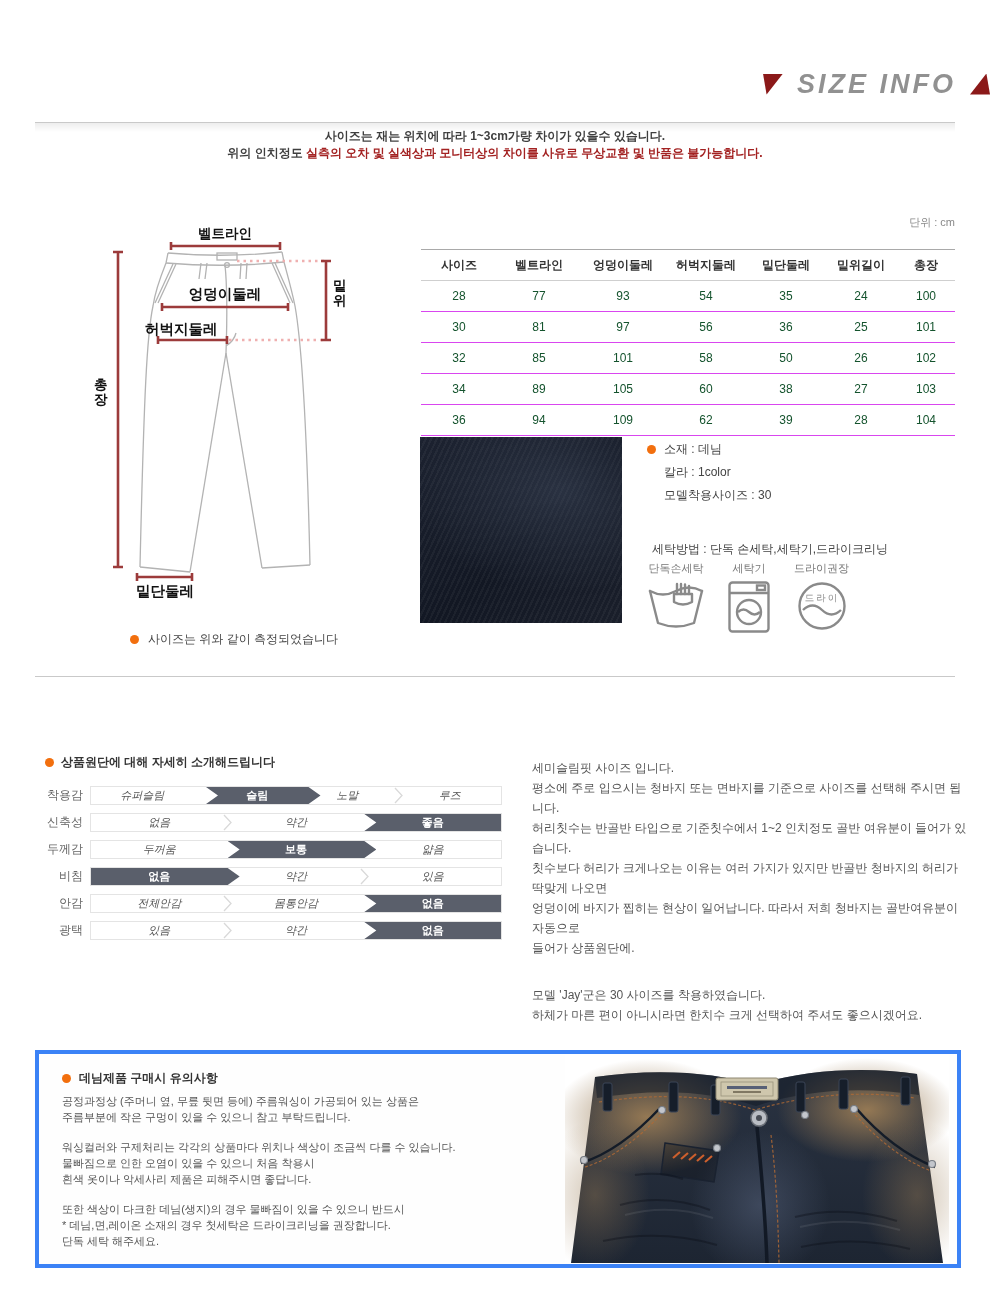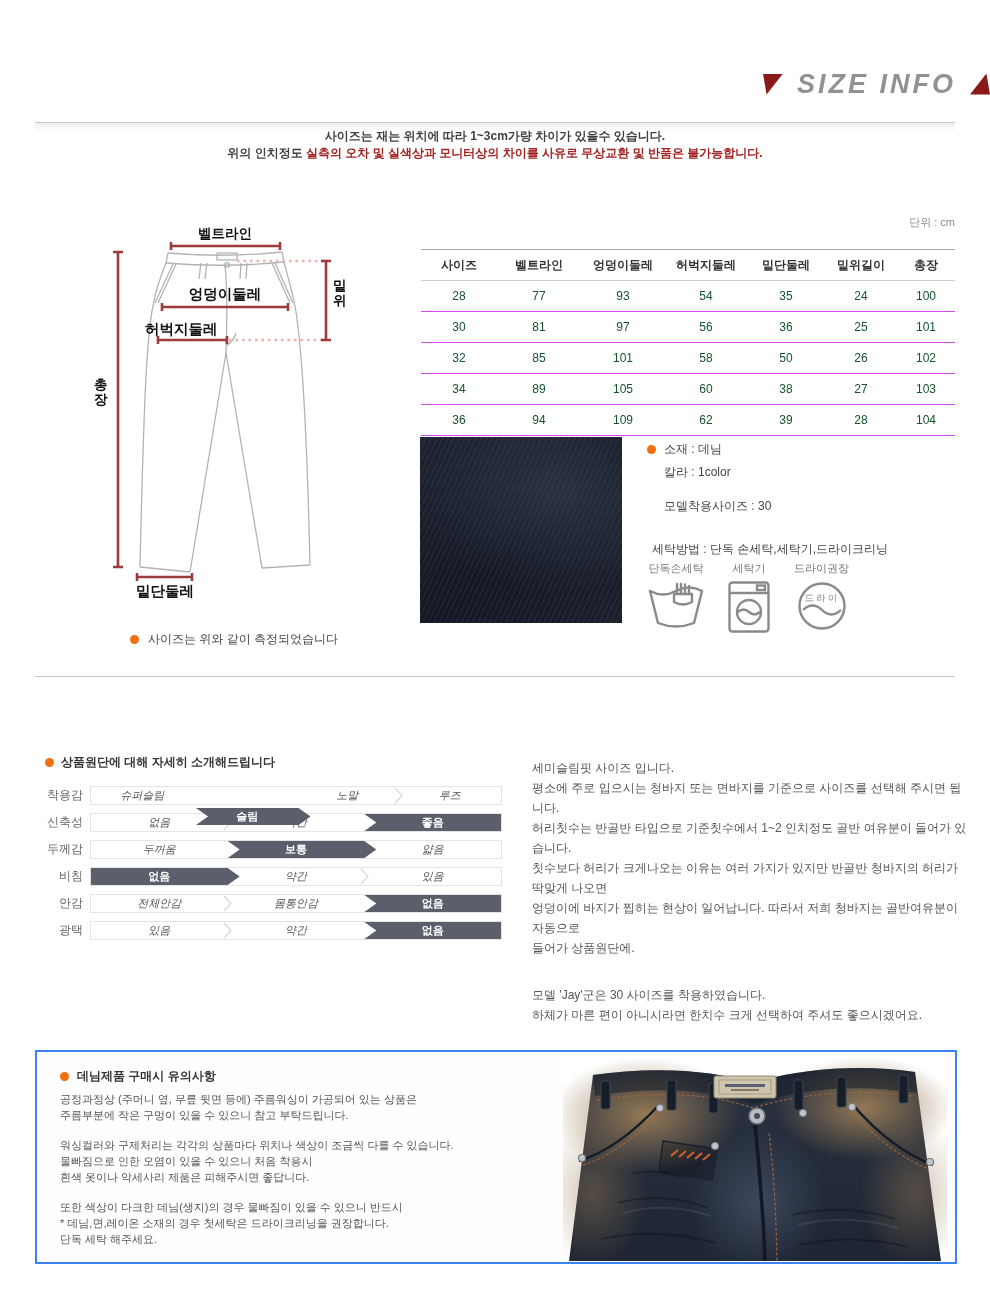--- a/index.html
+++ b/index.html
@@ -55,21 +55,21 @@
   .seg{position:absolute;top:0;height:17px;line-height:17px;text-align:center;font-size:11px;color:#555;font-style:italic;}
   .sep{position:absolute;top:0;height:17px;}
   .sel{position:absolute;top:0;height:17px;line-height:17px;text-align:center;font-size:11px;font-weight:bold;
        color:#fff;background:var(--bar-dark,#5a5f6b);z-index:2;box-sizing:border-box;}
 
   
   .fit-text{left:532px;top:758px;width:440px;font-size:12px;color:#555;line-height:20px;}
   .fit-text .p2{margin-top:27px;}
 
   
-  .notice-box{left:35px;top:1050px;width:918px;height:210px;border:2px solid #3b82f6;background:#fefefe;}
+  .notice-box{left:35px;top:1050px;width:918px;height:210px;border:4px solid #3b82f6;background:#fefefe;}
   .nb-inner{position:absolute;left:23px;top:16px;width:480px;}
   .nb-title{display:flex;align-items:center;gap:8px;font-size:12px;font-weight:bold;color:#333;margin-bottom:6px;}
   .nb-para{font-size:11px;color:#555;line-height:16px;margin-bottom:14px;}
   .jeans-photo{position:absolute;right:8px;top:1px;}
 </style>
 </head>
 <body>
 
 <div class="abs title-row">
   <span class="tri tri-left"></span>
@@ -199,21 +199,21 @@
     </tbody>
 </table>
 
 <div class="abs swatch"></div>
 <div class="abs material">
   <div class="first">
     <span class="bullet"></span>
     <span>소재  : 데님</span>
   </div>
   <div style="padding-left:17px;">칼라 : 1color</div>
-  <div style="padding-left:17px;margin-top:11px;">모델착용사이즈 : 30</div>
+  <div style="padding-left:17px;">모델착용사이즈 : 30</div>
 </div>
 <div class="abs wash-method">세탁방법 : 단독 손세탁,세탁기,드라이크리닝</div>
 <div class="abs wash-icons">
     <div class="wash-icon-block">
       <div class="lbl">단독손세탁</div>
       <div><svg width="56" height="48" viewBox="0 0 56 48">
           <g fill="none" stroke="#8a8a8a" stroke-width="2.4" stroke-linecap="round" stroke-linejoin="round">
             <path d="M2 10 Q15 17 28 10 Q41 3 54 10"></path>
             <path d="M2 10 L10 42 Q28 49 46 42 L54 10"></path>
             <path d="M29 3 V13 M33 3 V13 M37 3.5 V13 M41 5 V13"></path>
@@ -254,21 +254,21 @@
 <div class="abs fabric-rows">
     <div class="frow">
       <div class="flabel">착용감</div>
       <div class="bar">
         <div class="seg" style="left: 0px; width: 102.5px;">슈퍼슬림</div>
         <div class="seg" style="left: 205px; width: 102.5px;">노말</div>
         <div class="seg" style="left: 307.5px; width: 102.5px;">루즈</div>
         <span class="sep" style="left: 303px;"><svg width="9" height="17" viewBox="0 0 9 17">
             <path d="M1 1 L8 8.5 L1 16" fill="none" stroke="#d9d9d9" stroke-width="1.3"></path>
           </svg></span>
-        <div class="sel" style="left: 105px; width: 114.5px; padding-right: 12px; clip-path: polygon(0px 0px, calc(100% - 12px) 0px, 100% 50%, calc(100% - 12px) 100%, 0px 100%, 12px 50%); margin-top: 21px;">슬림</div>
+        <div class="sel" style="left: 115px; width: 114.5px; padding-right: 12px; clip-path: polygon(0px 0px, calc(100% - 12px) 0px, 100% 50%, calc(100% - 12px) 100%, 0px 100%, 12px 50%);">슬림</div>
       </div>
     </div>
     <div class="frow">
       <div class="flabel">신축성</div>
       <div class="bar">
         <div class="seg" style="left: 0px; width: 136.667px;">없음</div>
         <div class="seg" style="left: 136.667px; width: 136.667px;">약간</div>
         <span class="sep" style="left: 132.167px;"><svg width="9" height="17" viewBox="0 0 9 17">
             <path d="M1 1 L8 8.5 L1 16" fill="none" stroke="#d9d9d9" stroke-width="1.3"></path>
           </svg></span>

